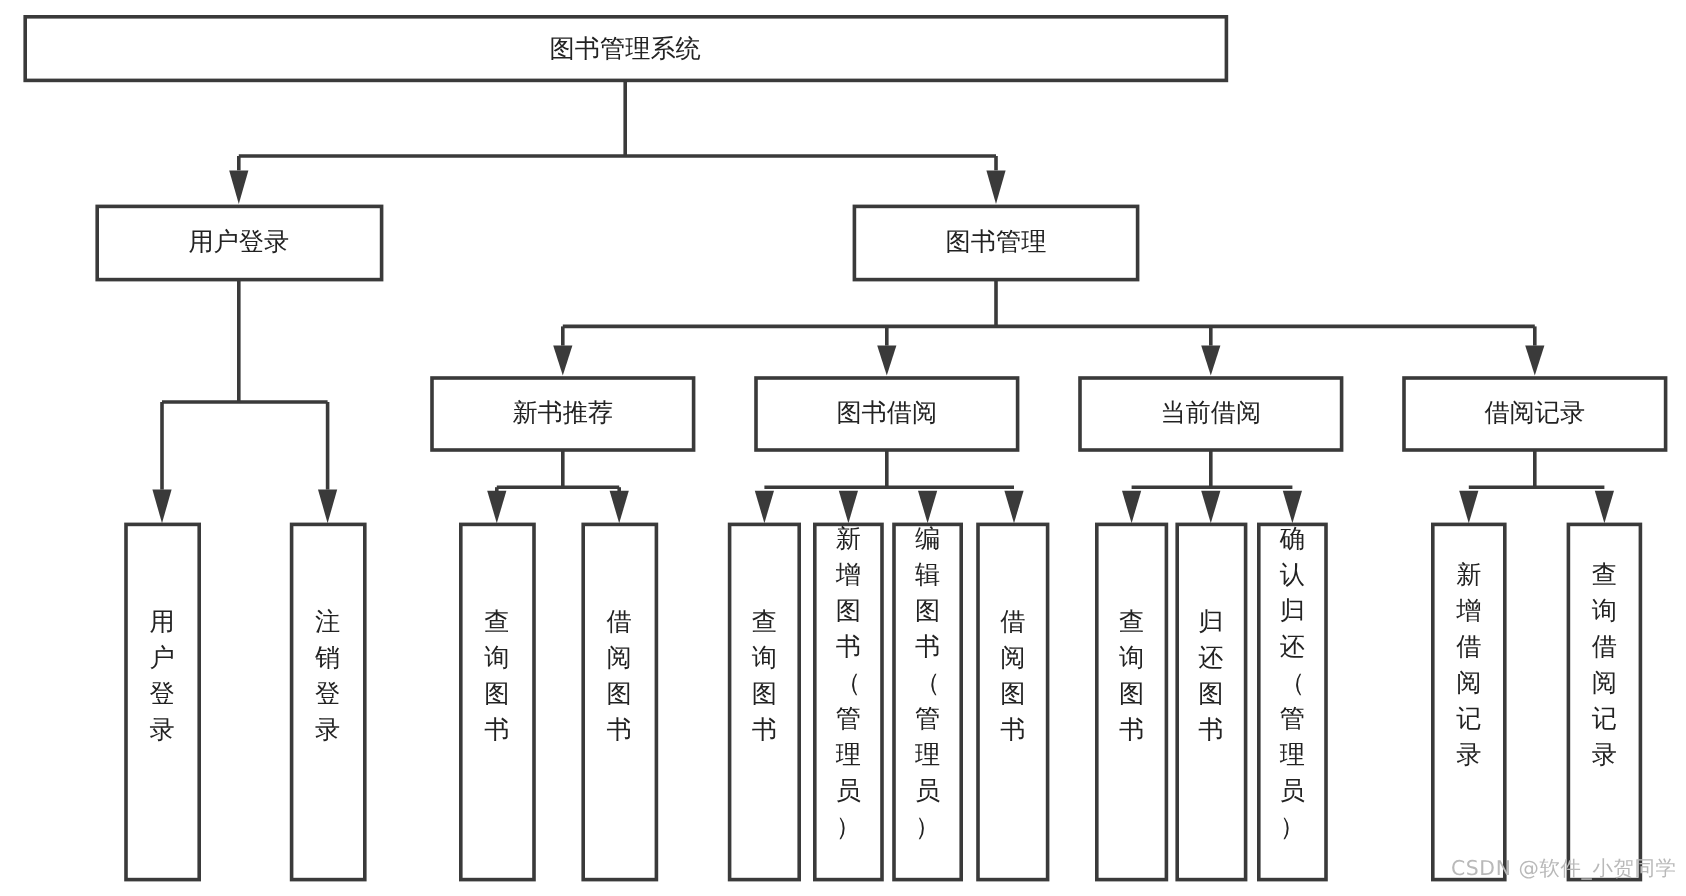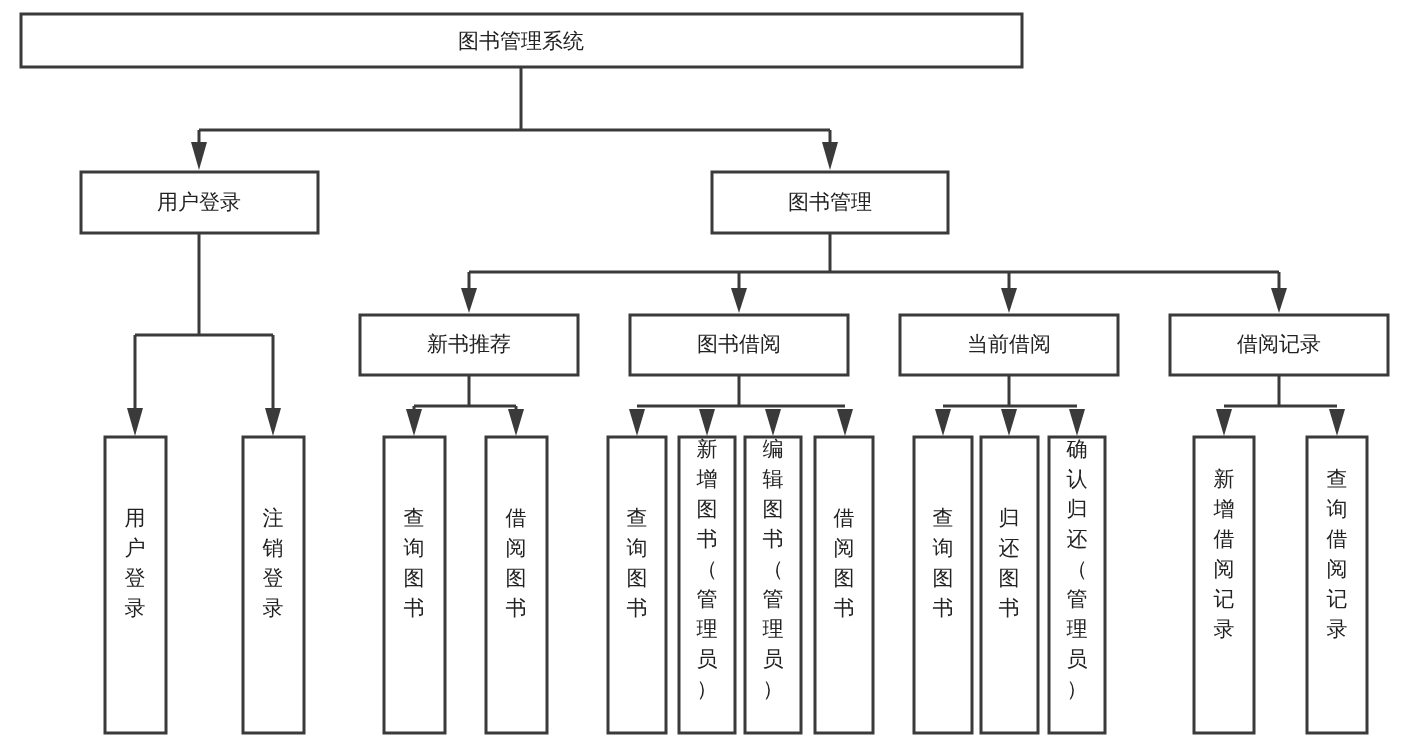--- a/index.html
+++ b/index.html
@@ -208,13 +208,14 @@
       <rect class="node-rect" x="1194" y="437" width="60" height="296"></rect>
       <text class="node-label-v" x="1224" y="486"><tspan x="1224" y="486">新</tspan><tspan x="1224" y="516">增</tspan><tspan x="1224" y="546">借</tspan><tspan x="1224" y="576">阅</tspan><tspan x="1224" y="606">记</tspan><tspan x="1224" y="636">录</tspan></text>
     </g>
     <g>
       <rect class="node-rect" x="1307" y="437" width="60" height="296"></rect>
       <text class="node-label-v" x="1337" y="486"><tspan x="1337" y="486">查</tspan><tspan x="1337" y="516">询</tspan><tspan x="1337" y="546">借</tspan><tspan x="1337" y="576">阅</tspan><tspan x="1337" y="606">记</tspan><tspan x="1337" y="636">录</tspan></text>
     </g>
 
   </svg>
 
+  <div class="watermark">CSDN @软件_小贺同学</div>
 </div>
 
 </body></html>

